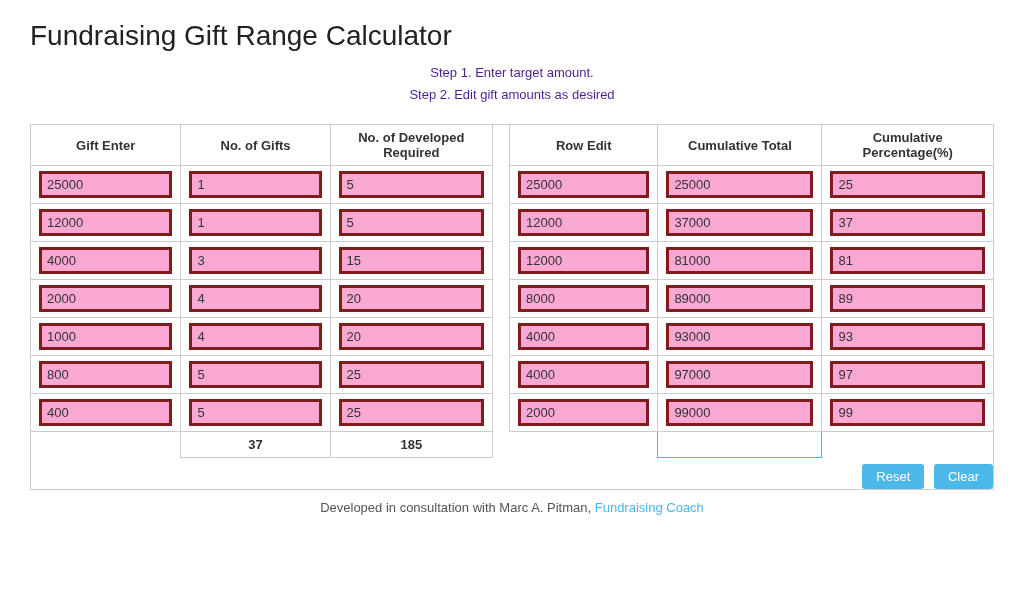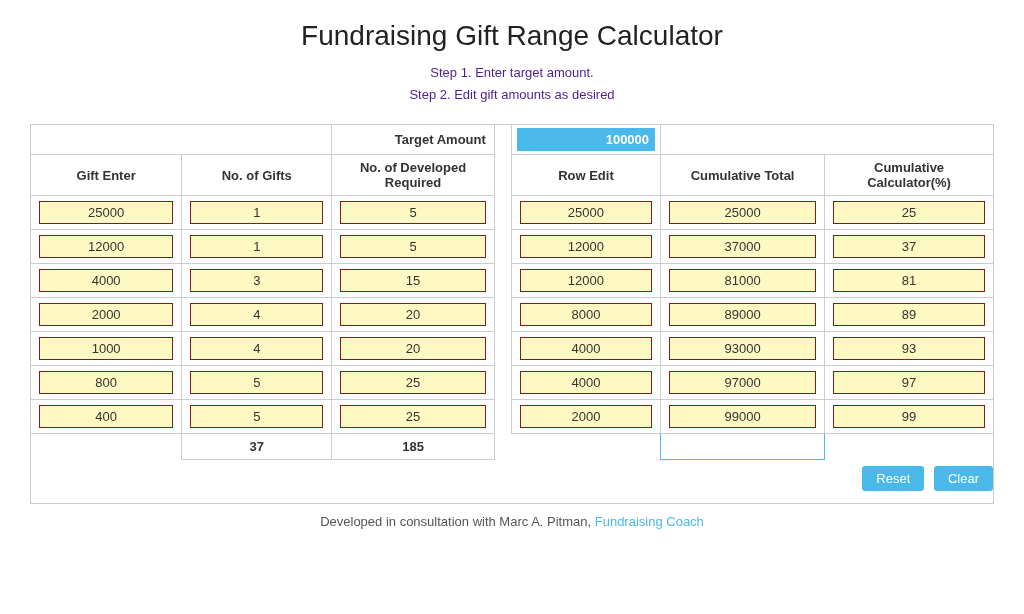--- a/index.html
+++ b/index.html
@@ -9,21 +9,21 @@
       color: #333;
       font-size: 13px;
     }
     .page {
       width: 1024px;
       min-height: 614px;
       background: #fff;
       padding: 20px 30px 20px 30px;
     }
     h1 {
-      text-align: center;
+      text-align: left;
       font-size: 28px;
       font-weight: 400;
       color: #222;
       margin-bottom: 10px;
     }
     .steps {
       text-align: center;
       color: #4c1d95;
       font-size: 13px;
       margin-bottom: 18px;
@@ -64,26 +64,26 @@
       border: none;
       width: 100%;
       text-align: right;
       font-size: 13px;
       padding: 4px 6px;
       font-weight: 600;
     }
 
     .data-input {
       width: 100%;
-      border: 1px solid #7f1d1d;
-      text-align: center;
+      border: 3px solid #7f1d1d;
+      text-align: left;
       font-size: 13px;
       padding: 3px 5px;
       color: #333;
-      background: #fef9c3;
+      background: #f9a8d4;
     }
     .no-border {
       border: none !important;
       background: #fff;
     }
     .totals-row td {
       font-weight: 700;
       background: #fff;
     }
     .cum-total-highlight {
@@ -137,38 +137,29 @@
 <div class="page">
   <h1>Fundraising Gift Range Calculator</h1>
   <div class="steps">
     <div>Step 1. Enter target amount.</div>
     <div>Step 2. Edit gift amounts as desired</div>
   </div>
 
   <table>
 
     <tbody>
-        <tr>
-      <td colspan="2" class="no-border"></td>
-      <td class="target-label">Target Amount</td>
-      <td class="spacer-col no-border"></td>
-      <td class="target-input-cell" colspan="1">
-        <input class="target-input" type="text" value="100000" style="">
-      </td>
-      <td colspan="2" class="no-border"></td>
-    </tr>
 
     <tr class="header-row">
       <th>Gift Enter</th>
       <th>No. of Gifts</th>
       <th>No. of Developed Required</th>
       <td class="spacer-col no-border"></td>
       <th>Row Edit</th>
       <th>Cumulative Total</th>
-      <th>Cumulative Calculator(%)</th>
+      <th>Cumulative Percentage(%)</th>
     </tr>
 
     <tr>
       <td><input class="data-input" type="text" value="25000" style=""></td>
       <td><input class="data-input" type="text" value="1" style=""></td>
       <td><input class="data-input" type="text" value="5" style=""></td>
       <td class="spacer-col no-border"></td>
       <td><input class="data-input" type="text" value="25000" style=""></td>
       <td><input class="data-input" type="text" value="25000" style=""></td>
       <td><input class="data-input" type="text" value="25" style=""></td>
@@ -232,21 +223,21 @@
       <td class="no-border"></td>
       <td style="text-align:center; font-weight:700;">37</td>
       <td style="text-align:center; font-weight:700;">185</td>
       <td class="spacer-col no-border"></td>
       <td class="no-border"></td>
       <td class="cum-total-highlight">100000</td>
       <td class="no-border"></td>
     </tr>
 
     <tr class="buttons-row">
-      <td colspan="7" style="border:none; text-align:right; padding: 6px 0 12px 0;">
+      <td colspan="7" style="border:none; text-align:right; padding: 6px 0 0 0;">
         <button class="btn btn-reset">Reset</button>
         <button class="btn btn-clear">Clear</button>
       </td>
     </tr>
   </tbody>
     </table>
 
   <div class="footer">
     <span>Developed in consultation with Marc A. Pitman,</span>
     <a href="#">Fundraising Coach</a>

